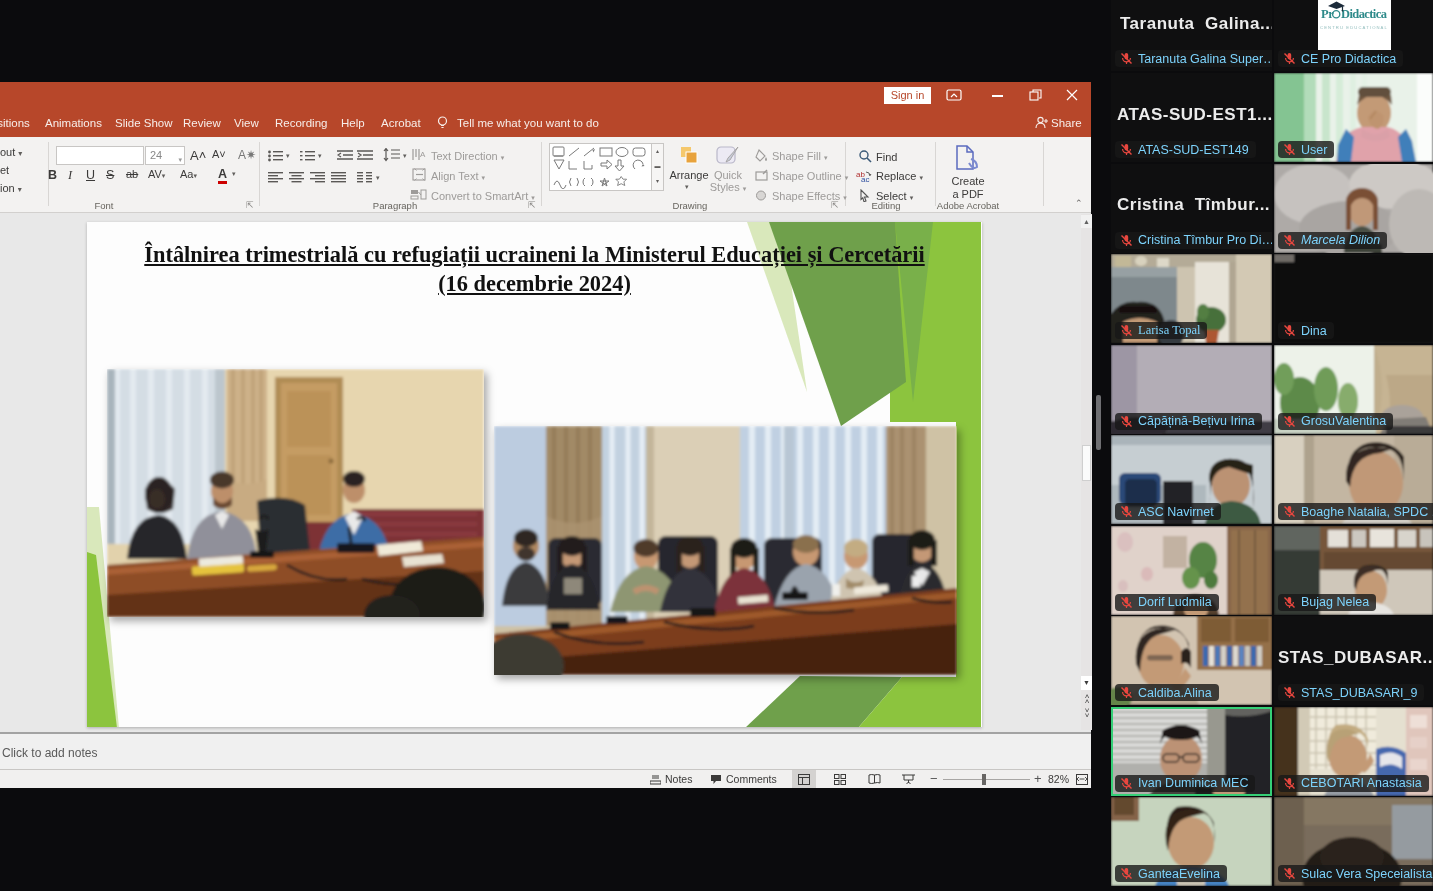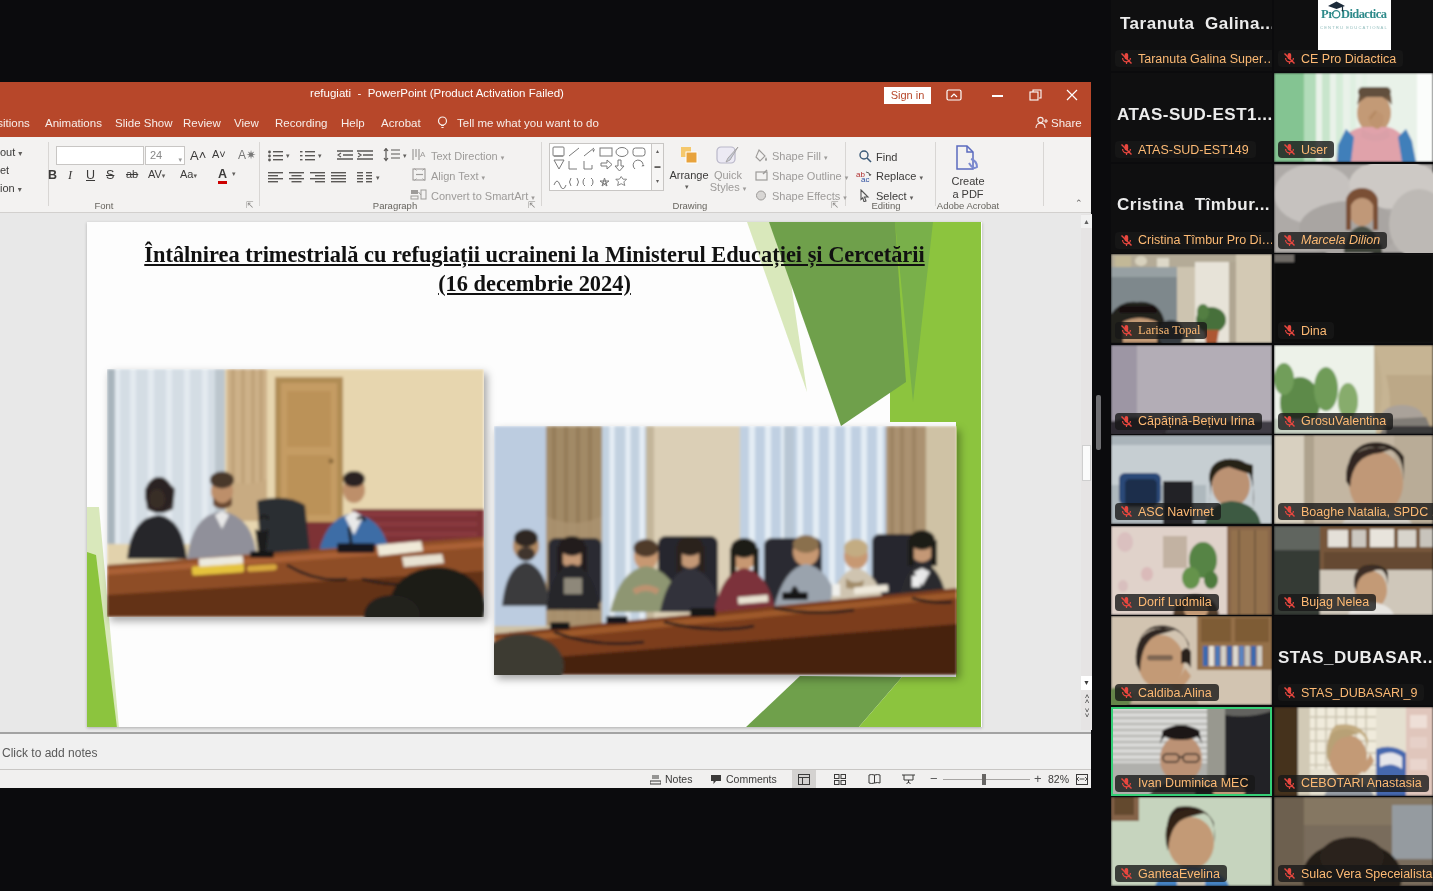--- a/index.html
+++ b/index.html
@@ -22,30 +22,29 @@
 
 #slide{left:87px;top:9px;width:895px;height:505px;background:#fdfdfd;box-shadow:0 1px 3px rgba(0,0,0,.25);}
 #slidetitle{position:absolute;left:40px;top:18px;width:815px;text-align:center;
   font-family:"Liberation Serif",serif;font-weight:bold;font-size:22.4px;line-height:29px;color:#111;}
 #slidetitle u{margin-top:21px;}
 
 .tile{position:absolute;background:#0f0f10;overflow:hidden;}
 .bigname{position:absolute;left:0;right:0;color:#ececec;font-size:17px;font-weight:bold;
   text-align:left;padding-left:9px;letter-spacing:0.5px;white-space:nowrap;}
 .vlabel{position:absolute;left:4px;bottom:4px;height:17px;background:rgba(24,24,24,.80);
-  border-radius:4px;display:flex;align-items:center;padding:0 7px 0 5px;color:#fdba74;
+  border-radius:4px;display:flex;align-items:center;padding:0 7px 0 5px;color:#7dd3fc;
   font-size:12.5px;white-space:nowrap;}
 .vlabel svg{margin-right:5px;flex:0 0 auto;}
 .tile svg.scene{position:absolute;left:0;top:0;}
 </style></head><body>
 <div id="screen">
 
 <div id="ppt" class="abs">
 <div id="titlebar" class="abs">
-<div class="abs" style="left:137px;top:5px;width:600px;text-align:center;color:#fff;font-size:11.5px;">refugiati&nbsp; - &nbsp;PowerPoint (Product Activation Failed)</div>
 <div class="abs" style="left:884px;top:5px;width:47px;height:17px;background:#fff;color:#b7472a;font-size:11px;text-align:center;line-height:17px;">Sign in</div>
 <svg class="abs" style="left:946px;top:7px" width="16" height="12" viewBox="0 0 16 12">
           <rect x="1" y="1" width="14" height="10" rx="1.5" fill="none" stroke="#fff" stroke-width="1.2"></rect>
           <path d="M5 8 L8 5 L11 8" fill="none" stroke="#fff" stroke-width="1.2"></path>
         </svg>
 <div class="abs" style="left:992px;top:13px;width:11px;height:1.5px;background:#fff;"></div>
 <svg class="abs" style="left:1029px;top:7px" width="13" height="13" viewBox="0 0 13 13">
           <rect x="1" y="3" width="8" height="8" fill="none" stroke="#fff" stroke-width="1.1"></rect>
           <path d="M4 3 V1 H12 V9 H10" fill="none" stroke="#fff" stroke-width="1.1"></path>
         </svg>

